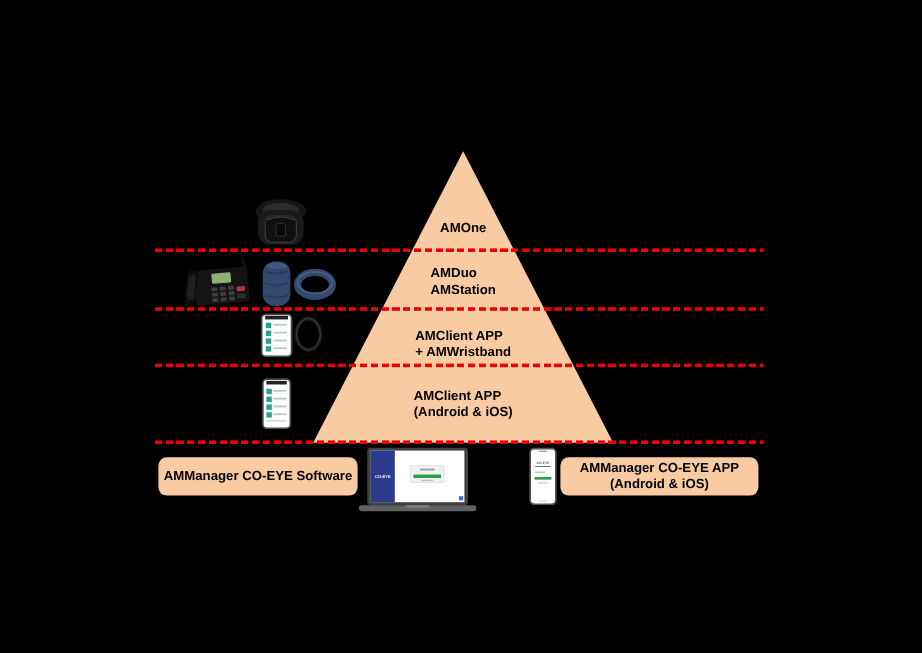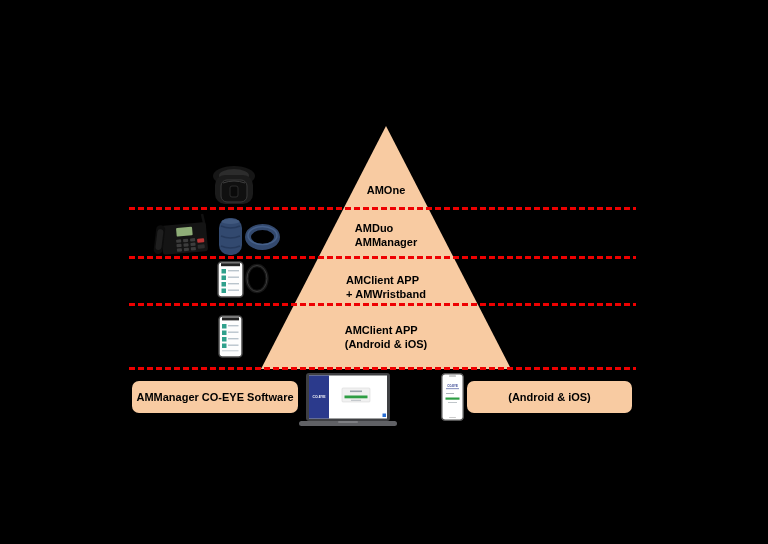--- a/index.html
+++ b/index.html
@@ -62,35 +62,36 @@
 <div class="abs red-line l1"></div>
 <div class="abs red-line l2"></div>
 <div class="abs red-line l3"></div>
 <div class="abs red-line l4"></div>
 
 <div id="label-level1" class="abs pyr-label one-line">
   <div>AMOne</div>
 </div>
 <div id="label-level2" class="abs pyr-label">
   <div>AMDuo</div>
-  <div>AMManager</div>
+  <div>AMStation</div>
 </div>
 <div id="label-level3" class="abs pyr-label">
   <div>AMClient APP</div>
   <div>+ AMWristband</div>
 </div>
 <div id="label-level4" class="abs pyr-label">
   <div>AMClient APP</div>
   <div>(Android &amp; iOS)</div>
 </div>
 
 <div id="box-software" class="abs peach-box">
   <div>AMManager CO-EYE Software</div>
 </div>
 <div id="box-app" class="abs peach-box">
+  <div>AMManager CO-EYE APP</div>
   <div>(Android &amp; iOS)</div>
 </div>
 
 <svg id="dev-amone" class="abs device" width="48" height="45" viewBox="0 0 48 45">
   <ellipse cx="24" cy="14" rx="21" ry="10" fill="#161616"></ellipse>
   <ellipse cx="24" cy="13.5" rx="15" ry="6.5" fill="#2c2c2c"></ellipse>
   <rect x="5" y="13" width="38" height="29" rx="10" fill="#1b1b1b"></rect>
   <rect x="11" y="18" width="26" height="22" rx="6" fill="#101010" stroke="#3a3a3a" stroke-width="1"></rect>
   <rect x="20" y="24" width="8" height="11" rx="2" fill="#0a0a0a" stroke="#333" stroke-width="0.8"></rect>
   <path d="M13 21 q11 -4 22 0" stroke="#3f3f3f" stroke-width="1" fill="none"></path>

